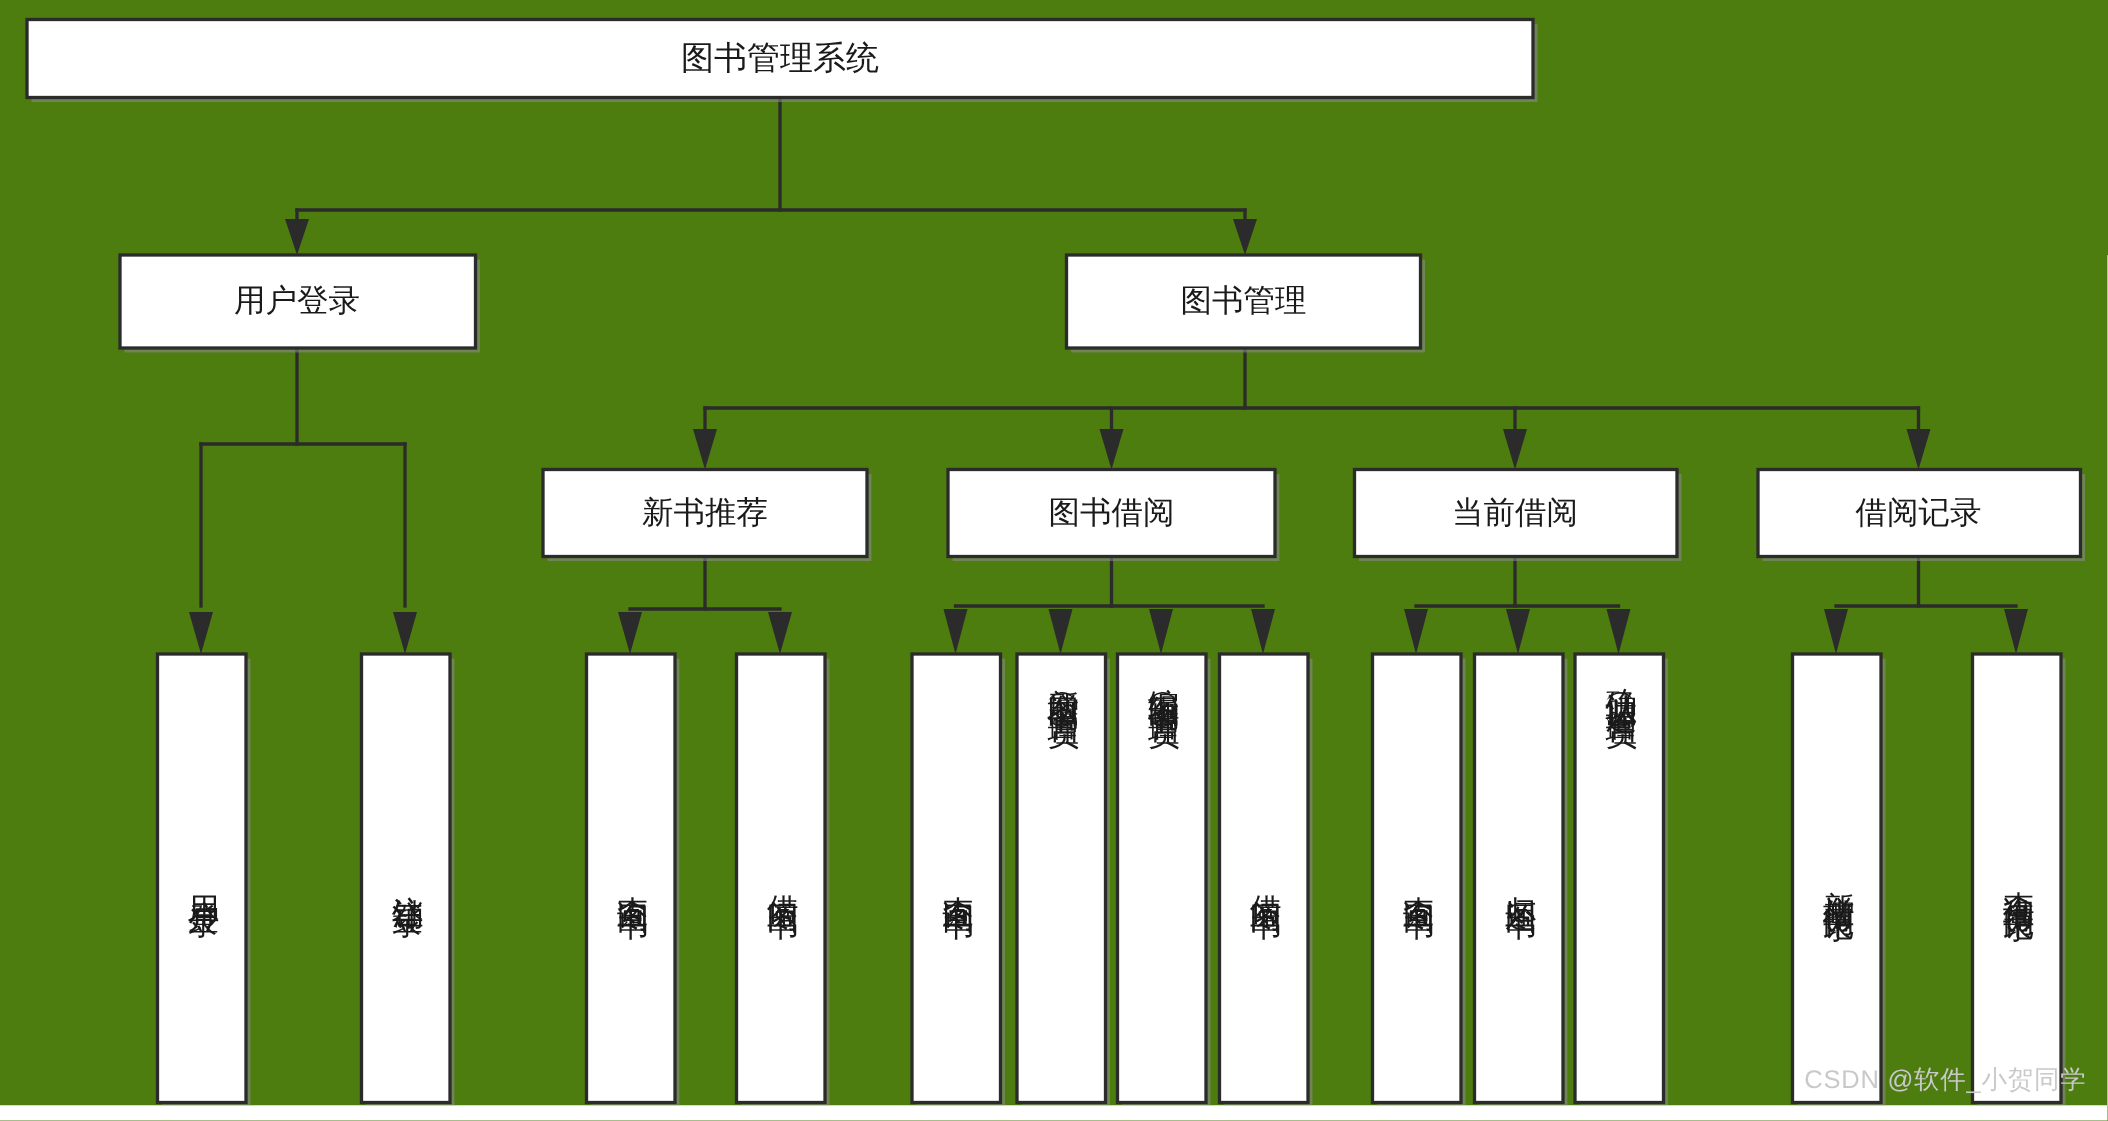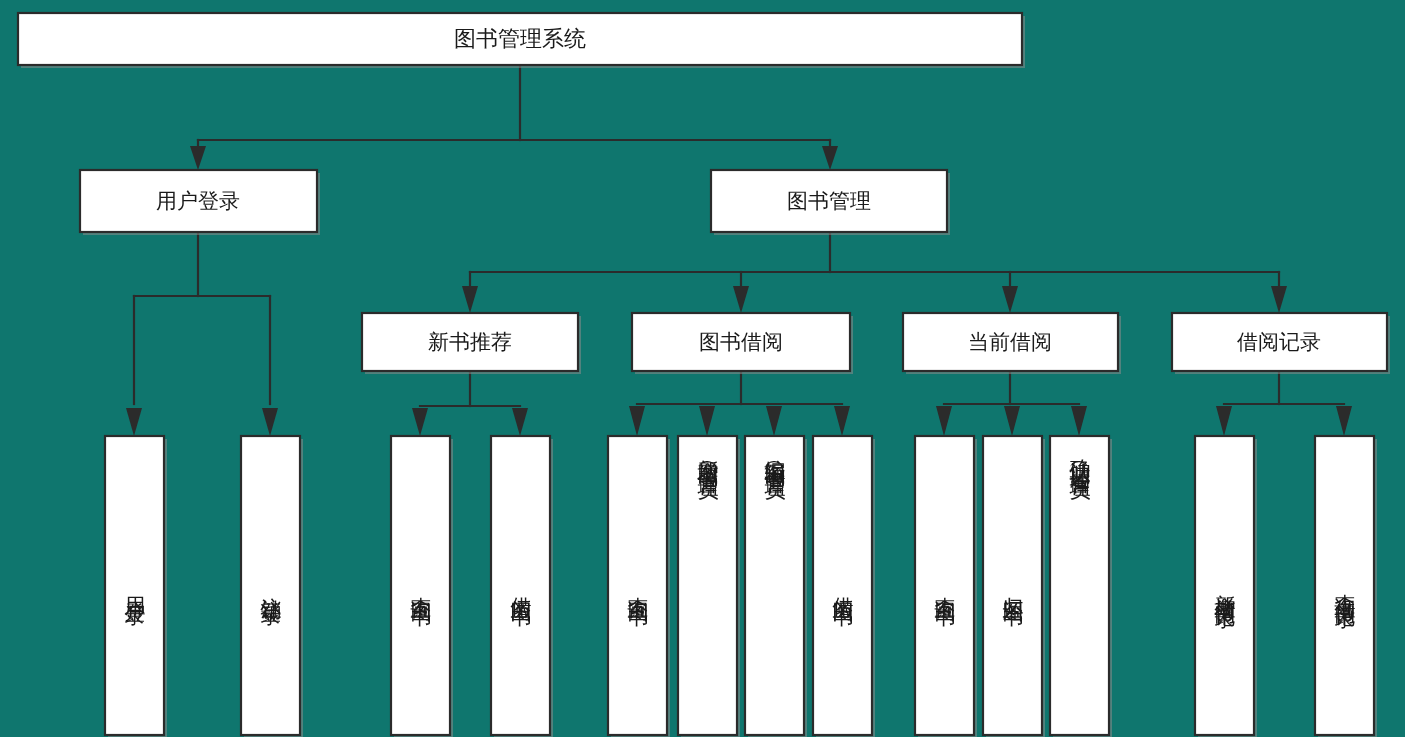--- a/index.html
+++ b/index.html
@@ -7,21 +7,21 @@
     padding: 0;
     background: #ffffff;
   }
   body {
     font-family: "Liberation Sans", "DejaVu Sans", sans-serif;
   }
   #diagram-root {
     position: relative;
     width: 1405px;
     height: 737px;
-    background: #0f766e;
+    background: #4d7c0f;
     overflow: hidden;
   }
   svg.diagram-canvas {
     position: absolute;
     left: 0;
     top: 0;
     width: 1405px;
     height: 747px;
   }
   .node-box {
@@ -295,14 +295,15 @@
     <span class="vlabel-text" style="padding-top:6px;">确认归还（管理员）</span>
   </div>
 
   <div class="vlabel-wrap" style="left:1195px; top:436px; width:59px; height:299px;">
     <span class="vlabel-text">新增借阅记录</span>
   </div>
   <div class="vlabel-wrap" style="left:1315px; top:436px; width:59px; height:299px;">
     <span class="vlabel-text">查询借阅记录</span>
   </div>
 
+  <div class="watermark">CSDN @软件_小贺同学</div>
 
 </div>
 
 </body></html>

